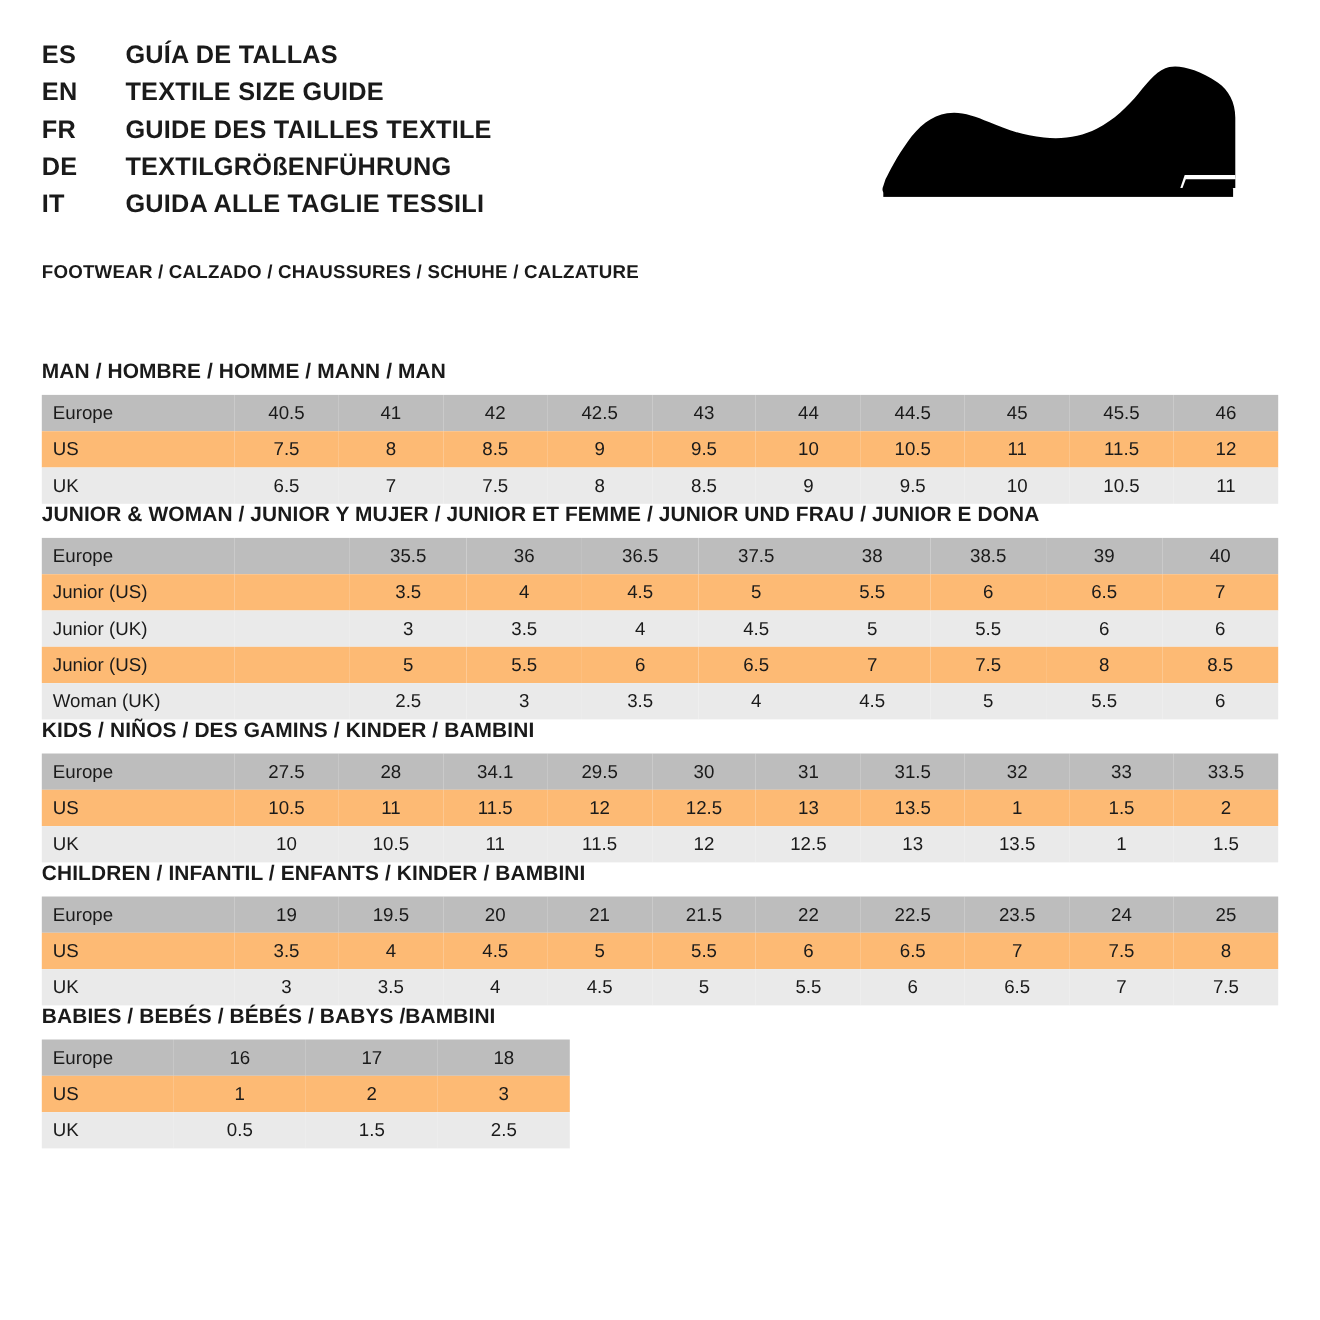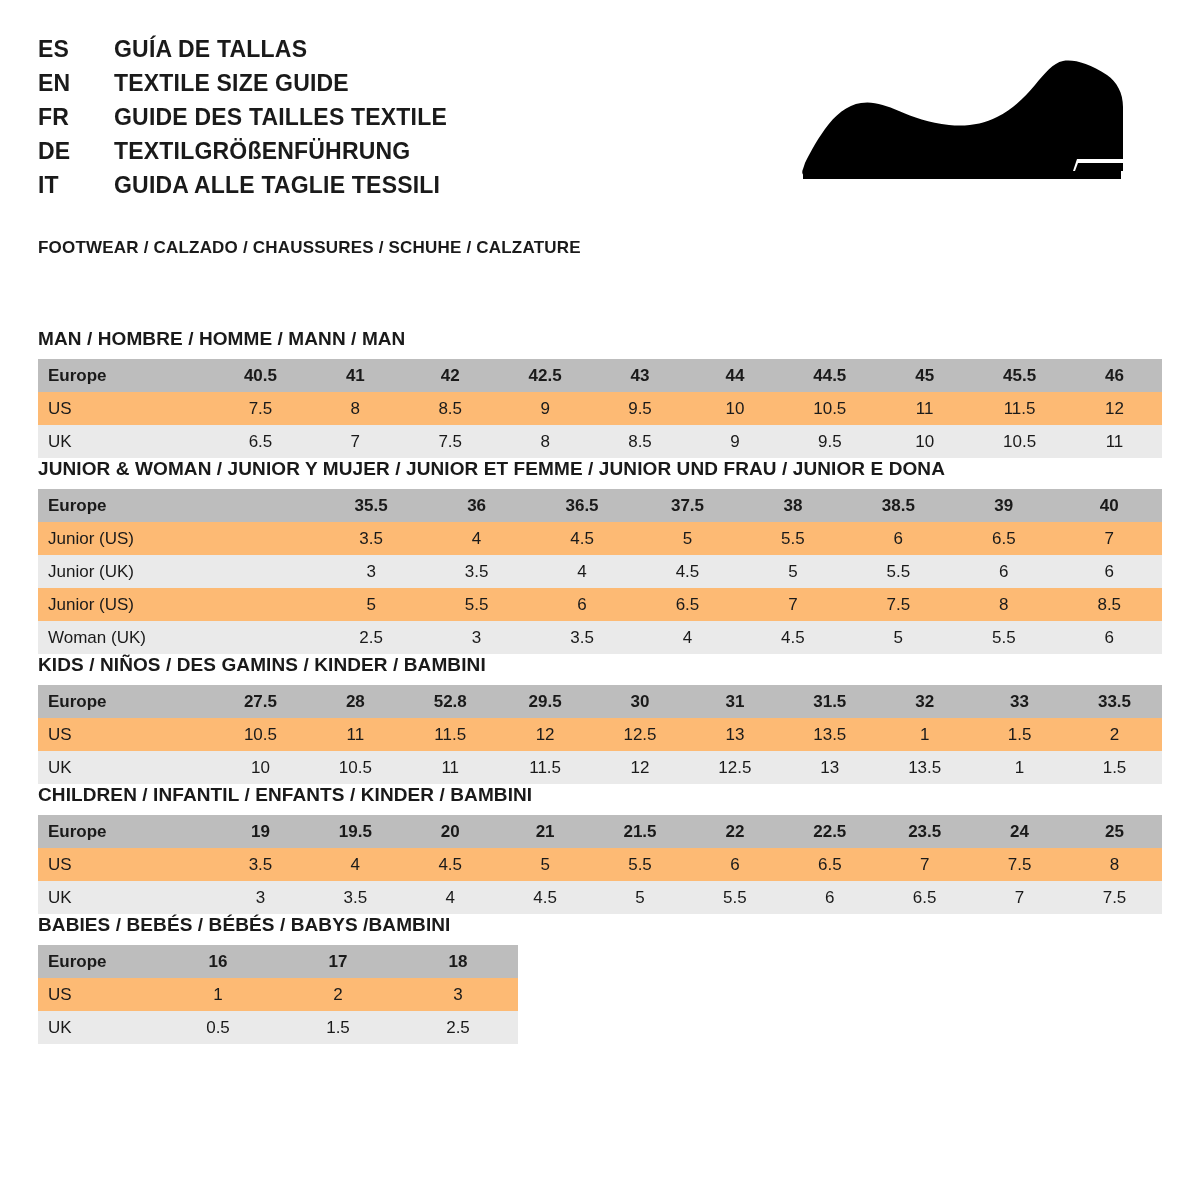--- a/index.html
+++ b/index.html
@@ -94,21 +94,21 @@
     text-align: center;
     vertical-align: middle;
     padding: 0;
   }
   table.size-table td.rowlabel {
     text-align: left;
     padding-left: 10px;
   }
   tr.head td {
     background: #bdbdbd;
-    font-weight: bold;
+    font-weight: normal;
   }
   tr.alt td {
     background: #eaeaea;
   }
   tr.plain td {
     background: #fdba74;
   }
 </style>
 </head>
 <body>
@@ -318,21 +318,21 @@
             <col style="width: 94.9px;">
             <col style="width: 94.9px;">
             <col style="width: 94.9px;">
             <col style="width: 94.9px;">
           </colgroup>
           <tbody>
             <tr class="head">
               <td class="rowlabel">Europe</td>
               <td>27.5</td>
               <td>28</td>
-              <td>52.8</td>
+              <td>34.1</td>
               <td>29.5</td>
               <td>30</td>
               <td>31</td>
               <td>31.5</td>
               <td>32</td>
               <td>33</td>
               <td>33.5</td>
             </tr>
             <tr class="plain">
               <td class="rowlabel">US</td>

